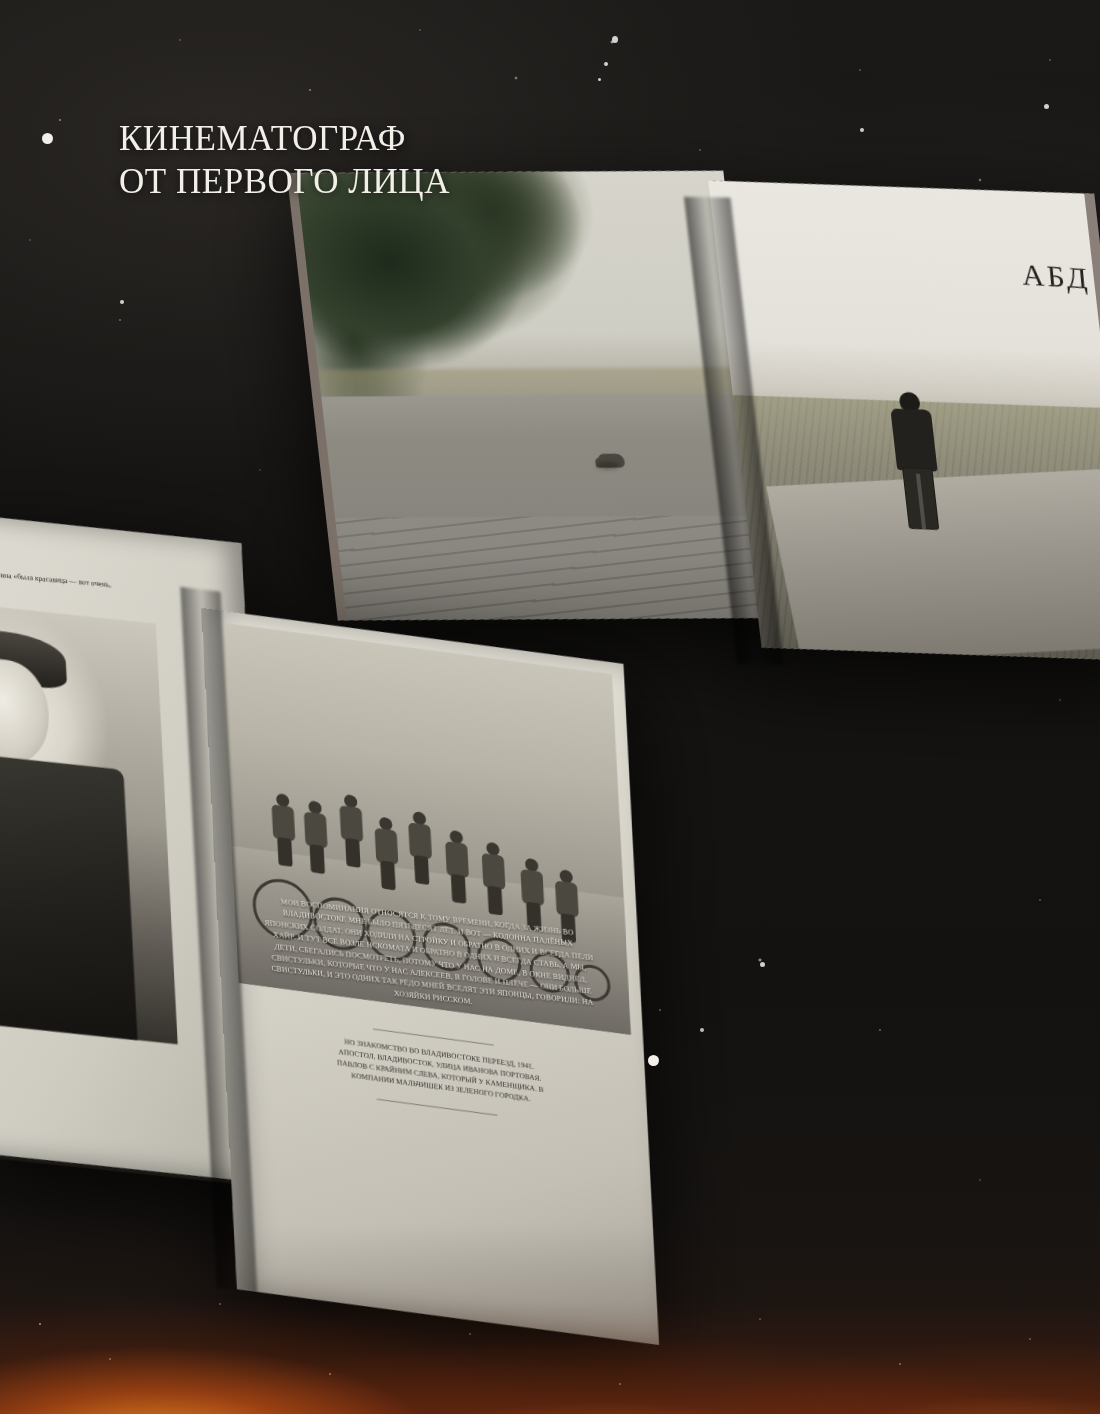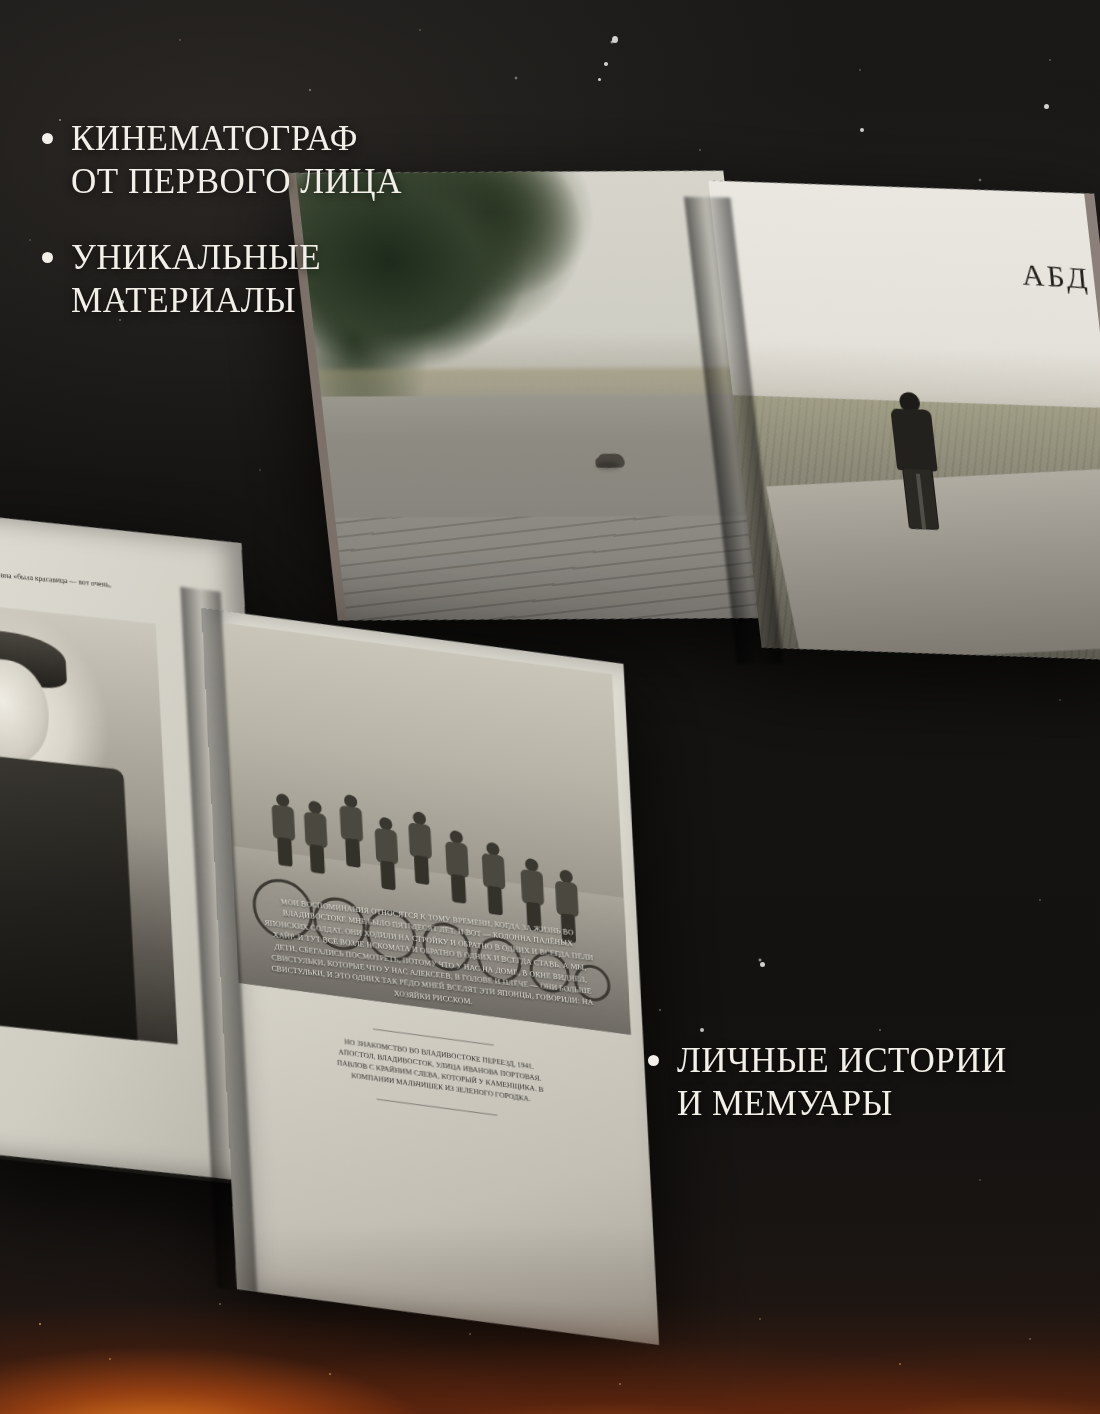--- a/index.html
+++ b/index.html
@@ -94,20 +94,21 @@
     color: #f2efe9;
     letter-spacing: .02em;
   }
   .bullets.top-left { left: 42px; top: 118px; width: 470px; }
   .bullets.bottom-right { left: 648px; top: 1040px; width: 430px; }
 
   .bullet-row {
     display: flex;
     align-items: flex-start;
     margin-bottom: 34px;
+    gap: 48px;
   }
   .bullet-dot {
     width: 11px;
     height: 11px;
     border-radius: 50%;
     background: #f3f0ea;
     flex: 0 0 11px;
     margin-top: 15px;
     margin-right: 18px;
   }
@@ -601,31 +602,24 @@
 
     <div class="bb-spine"></div>
   </div>
 
   <div class="bullets top-left">
     <div class="bullet-row">
       <span class="bullet-dot"></span>
       <span class="bullet-text">КИНЕМАТОГРАФ
 ОТ ПЕРВОГО ЛИЦА</span>
     </div>
-    <div class="bullet-row">
-      <span class="bullet-dot"></span>
-      <span class="bullet-text">УНИКАЛЬНЫЕ
-МАТЕРИАЛЫ</span>
-    </div>
   </div>
 
   <div class="bullets bottom-right">
     <div class="bullet-row">
       <span class="bullet-dot"></span>
-      <span class="bullet-text">ЛИЧНЫЕ ИСТОРИИ
-И МЕМУАРЫ</span>
     </div>
   </div>
 
   <div class="ember-glow"></div>
   <div class="ember-streaks"></div>
 
 </div>
 
 </body></html>

